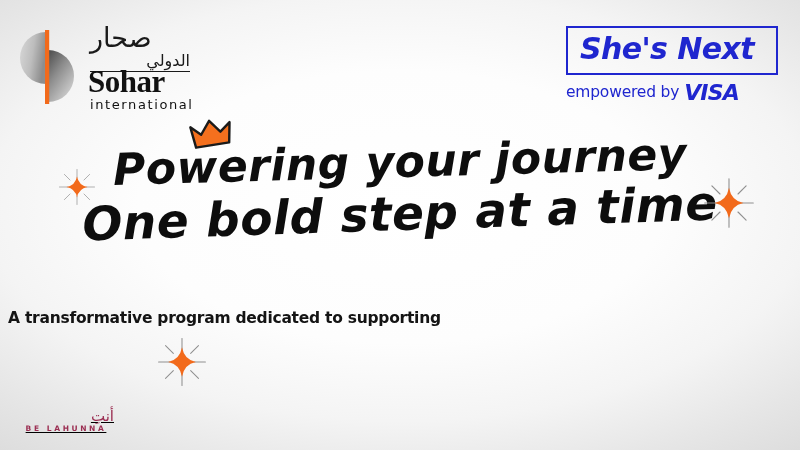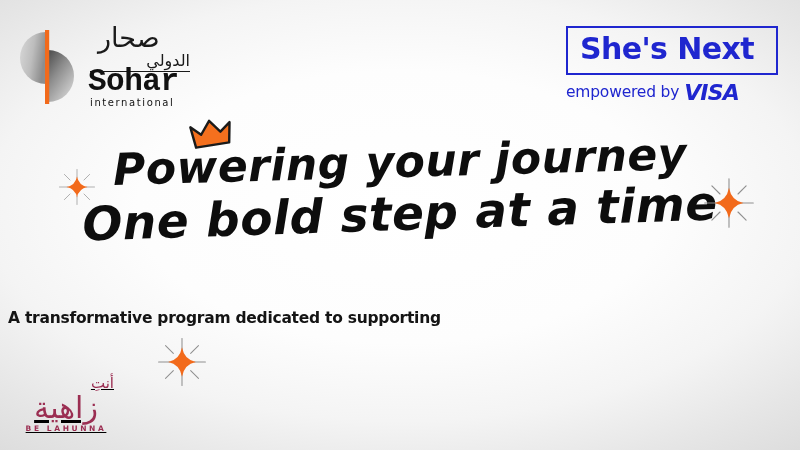--- a/index.html
+++ b/index.html
@@ -46,71 +46,71 @@
     position: absolute;
     left: 72px;
     top: 2px;
     font-family: "DejaVu Sans", sans-serif;
     font-size: 27px;
     font-weight: 400;
     color: #1a1a1a;
     letter-spacing: 1px;
     line-height: 1;
     direction: rtl;
-    margin-left: 8px;
   }
   .sohar-ar-sub {
     position: absolute;
     left: 72px;
     top: 31px;
     width: 100px;
     font-family: "DejaVu Sans", sans-serif;
     font-size: 16px;
     color: #1a1a1a;
     text-align: right;
     direction: rtl;
     border-bottom: 1.5px solid #1a1a1a;
     padding-bottom: 1px;
     line-height: 1.05;
   }
   .sohar-name {
     position: absolute;
     left: 70px;
     top: 44px;
-    font-family: Liberation Mono, monospace;
+    font-family: Liberation Serif, serif;
     font-size: 31px;
     font-weight: 700;
     color: #111111;
     letter-spacing: -0.5px;
     line-height: 1;
   }
   .sohar-sub {
     position: absolute;
     left: 72px;
     top: 76px;
     font-family: "DejaVu Sans", sans-serif;
-    font-size: 10px;
+    font-size: 13px;
     font-weight: 400;
     color: #111111;
     letter-spacing: 1.6px;
     line-height: 1;
   }
 
   
   #shes-next-block {
     position: absolute;
     right: 22px;
     top: 26px;
     width: 212px;
   }
   .shes-next-box {
     border: 2.5px solid #1f26cf;
     padding: 6px 24px 8px 12px;
     text-align: right;
     background: transparent;
+    font-style: italic;
   }
   .shes-next-text {
     font-family: "DejaVu Sans", sans-serif;
     font-size: 30px;
     font-weight: 700;
     color: #1f26cf;
     letter-spacing: -0.6px;
     line-height: 1.02;
     white-space: nowrap;
   }
@@ -366,18 +366,17 @@
       <line x1="11" y1="11" x2="20" y2="20"></line>
       <line x1="40" y1="40" x2="49" y2="49"></line>
       <line x1="49" y1="11" x2="40" y2="20"></line>
       <line x1="20" y1="40" x2="11" y2="49"></line>
     </g>
     <path d="M30 13 Q32.6 27.4 46 30 Q32.6 32.6 30 47 Q27.4 32.6 14 30 Q27.4 27.4 30 13 Z" fill="#f26a1b"></path>
   </svg>
 
   <div id="be-zahiya">
     <div class="bz-ar-top">أنتِ</div>
-    <div class="bz-ar-main">زاهية</div>
     <div class="bz-latin">BE LAHUNNA</div>
   </div>
 
 
 </div>
 
 </body></html>

